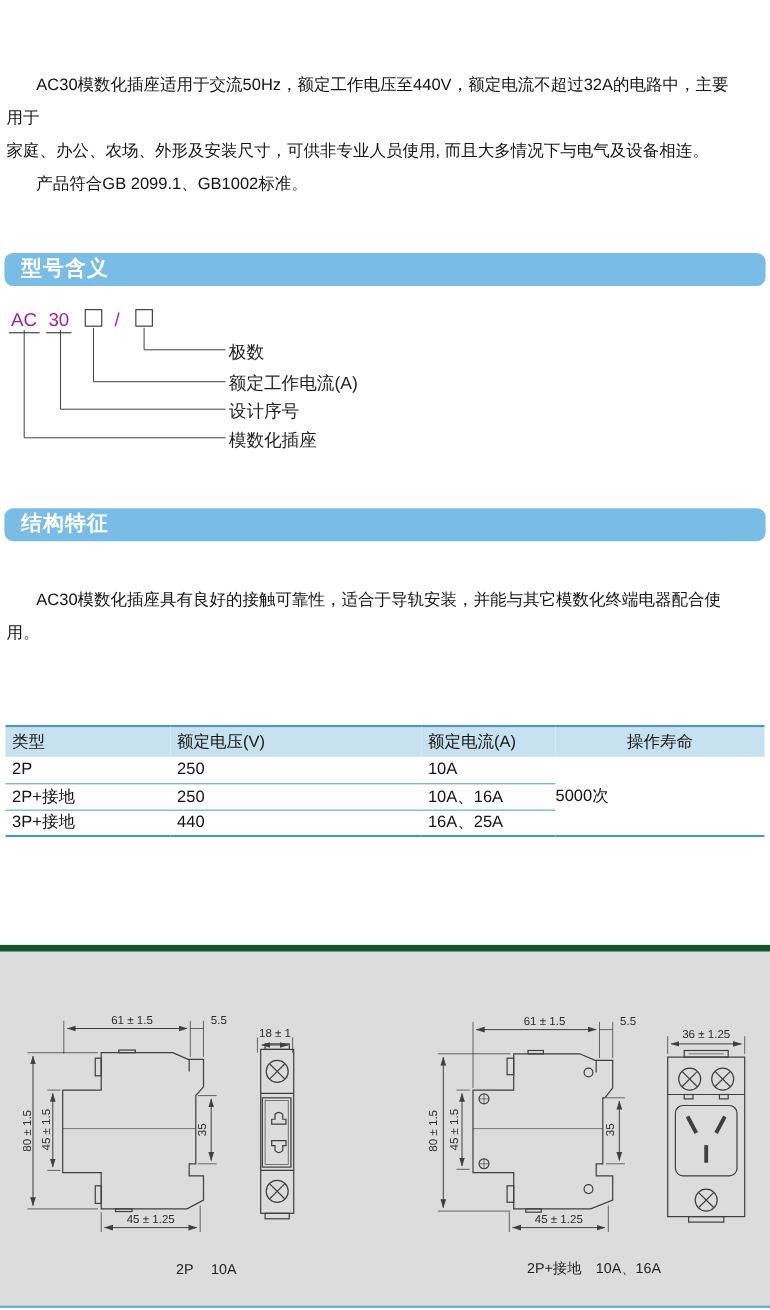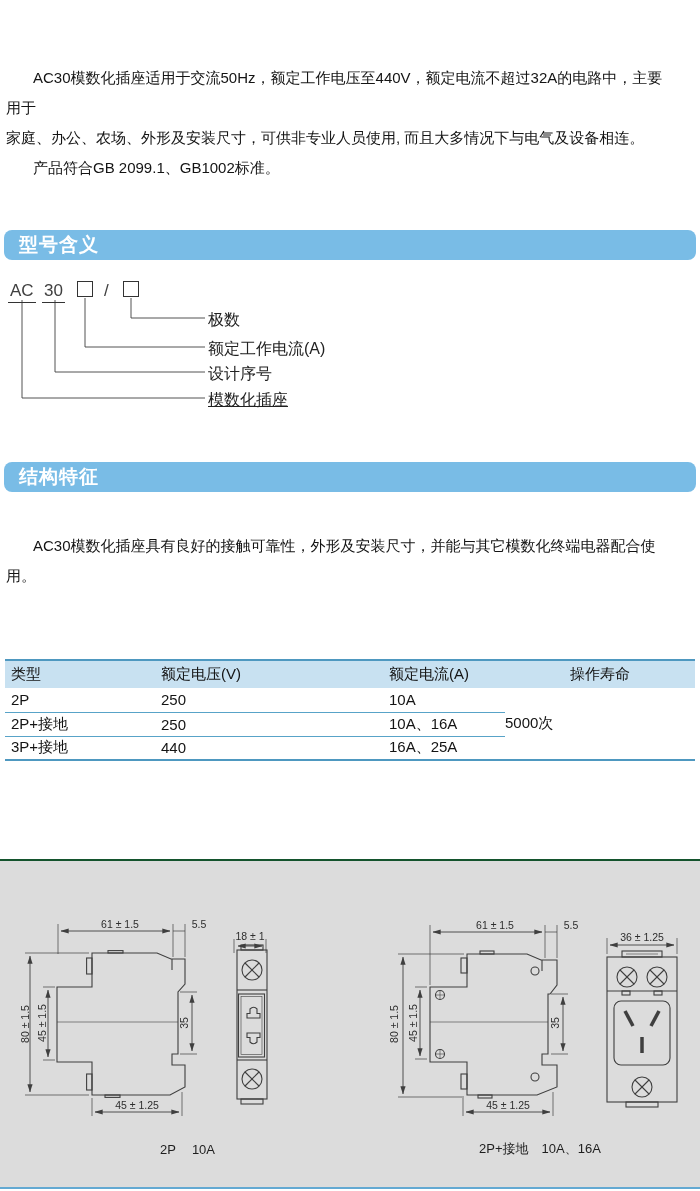--- a/index.html
+++ b/index.html
@@ -12,38 +12,38 @@
          line-height:30px; padding-left:15px; letter-spacing:1px; }
 
   
   .paras { position:absolute; left:6px; right:24px; font-size:15px; line-height:30px; color:#141414; }
   .pline { display:block; }
   .ind { text-indent:1.8em; }
 
   
   .model { position:absolute; left:0; top:270px; width:700px; height:160px; }
   .model svg { position:absolute; left:0; top:0; }
-  .mcode { position:absolute; top:11px; font-size:17px; color:#404040; }
+  .mcode { position:absolute; top:11px; font-size:17px; color:#a21caf; }
   .mcode.u { border-bottom:1.5px solid #333; padding:0 2px 1px 2px; }
   .mbox { position:absolute; top:11px; width:16px; height:16px; border:1.5px solid #333; background:#fff; }
   .mlabel { position:absolute; left:208px; font-size:16px; color:#222; white-space:nowrap; }
 
   
   .ptable { position:absolute; left:5px; top:659px; width:690px; border-collapse:collapse;
             table-layout:fixed; font-size:15px; color:#141414;
             border-top:2px solid #4e98c0; border-bottom:2px solid #4e98c0; }
   .ptable th { background:#c8e1f1; font-weight:normal; text-align:left; height:28px; padding-left:6px; }
   .ptable td { height:24px; padding-left:6px; }
   .ptable .ctr { text-align:center; padding-left:0; }
   .ptable tr.sep td.b { border-bottom:1px solid #58a3c8; }
   .ptable td.life { text-align:left; vertical-align:middle; padding-left:0; }
 
   
   .panel { position:absolute; left:0; top:859px; width:700px; height:330px; background:#dcdcdc;
-           border-top:2px solid #14532d; border-bottom:2px solid #63a9d2; }
+           border-top:6px solid #14532d; border-bottom:2px solid #63a9d2; }
   .draw { position:absolute; }
   .draw svg { position:absolute; left:0; top:0; }
   .dimt { position:absolute; font-size:10.5px; color:#2e2e2e; white-space:nowrap;
           transform:translate(-50%,-50%); }
   .dimv { position:absolute; font-size:10.5px; color:#2e2e2e; white-space:nowrap;
           transform:translate(-50%,-50%) rotate(-90deg); }
   .cap { position:absolute; display:flex; justify-content:center; gap:16px;
          font-size:13px; color:#1e1e1e; white-space:nowrap; }
 
   
@@ -79,28 +79,28 @@
         <line class="dim" x1="131" y1="48" x2="205" y2="48"></line>
     </svg>
     <span class="mcode u" style="left:8px;">AC</span>
     <span class="mcode u" style="left:42px;">30</span>
     <span class="mbox" style="left:77px;"></span>
     <span class="mcode" style="left:104px;">/</span>
     <span class="mbox" style="left:123px;"></span>
     <span class="mlabel" style="top:40px;">极数</span>
     <span class="mlabel" style="top:69px;">额定工作电流(A)</span>
     <span class="mlabel" style="top:94px;">设计序号</span>
-    <span class="mlabel" style="top:120px;text-decoration:underline;">模数化插座</span>
+    <span class="mlabel" style="top:120px;">模数化插座</span>
   </div>
 
   <div class="bar" style="top:462px;">
     <span>结构特征</span>
   </div>
   <div class="paras" style="top:531px;">
-    <span class="pline ind">AC30模数化插座具有良好的接触可靠性，外形及安装尺寸，并能与其它模数化终端电器配合使用。</span>
+    <span class="pline ind">AC30模数化插座具有良好的接触可靠性，适合于导轨安装，并能与其它模数化终端电器配合使用。</span>
   </div>
 
   <table class="ptable">
     <colgroup>
         <col style="width:150px;">
         <col style="width:228px;">
         <col style="width:122px;">
         <col style="width:190px;">
       </colgroup>
     <thead>

